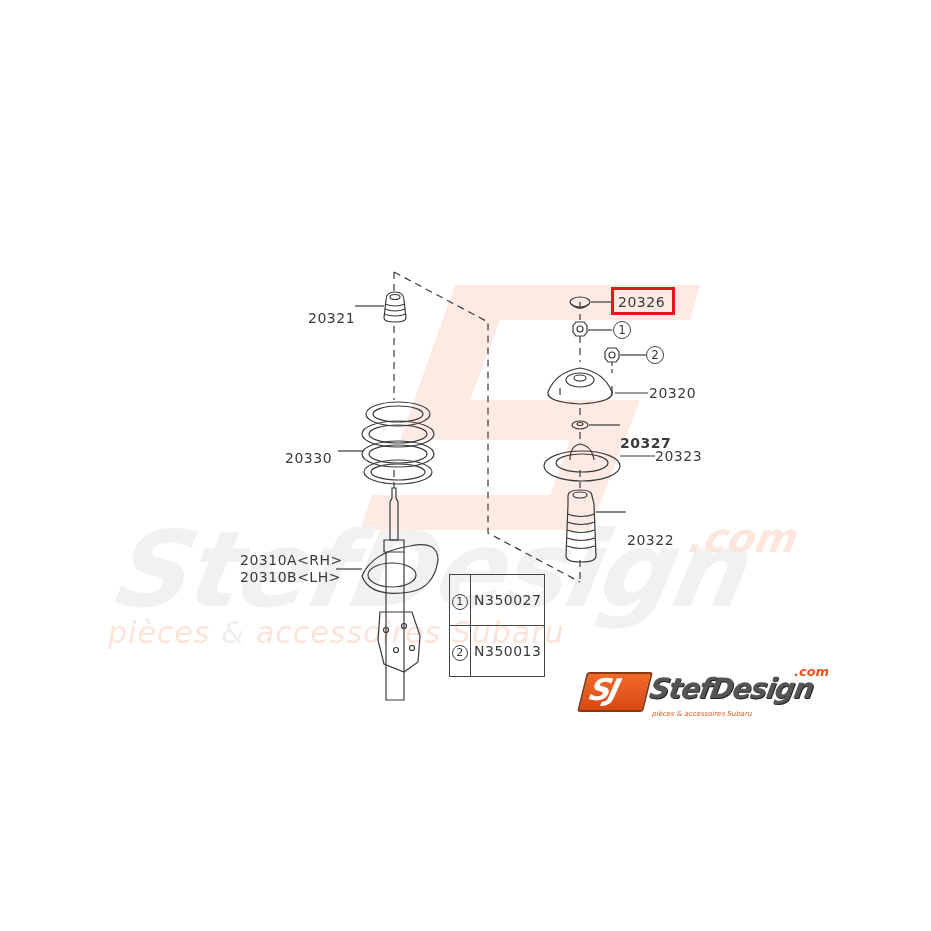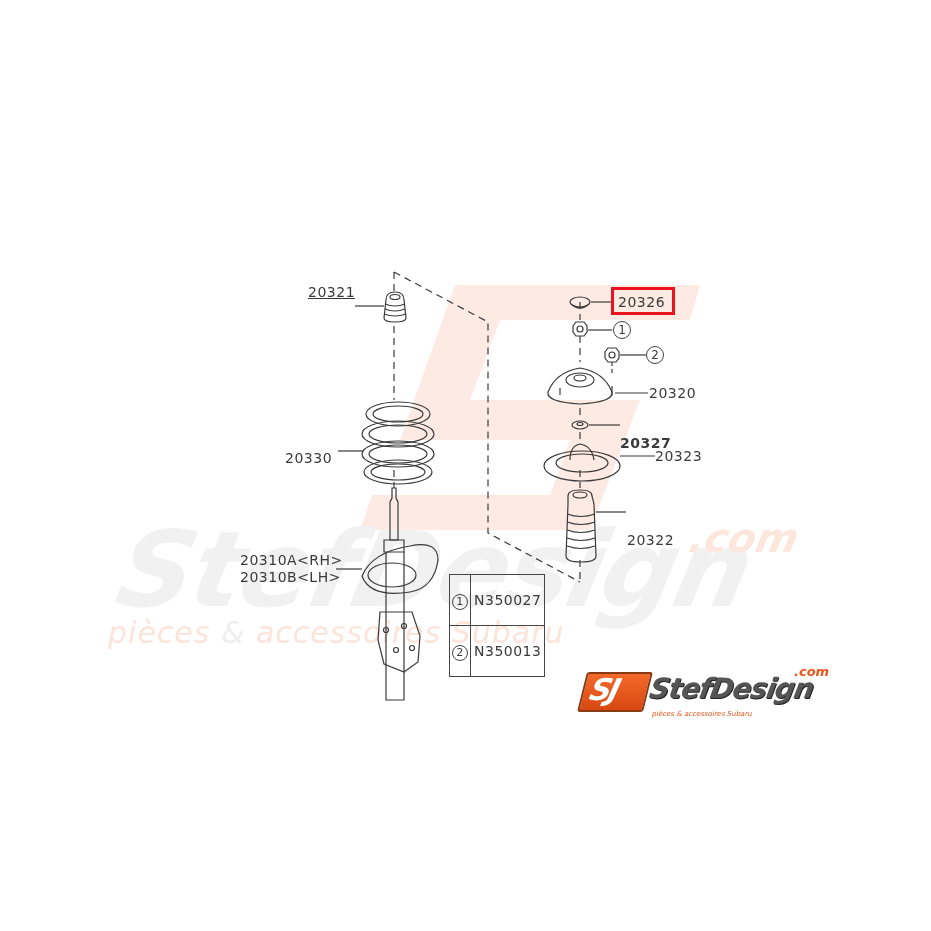--- a/index.html
+++ b/index.html
@@ -132,21 +132,21 @@
     </g>
 
     <g>
       <path d="M568 496 Q568 490 580 490 Q592 490 592 496 L594 504 L596 556 Q596 562 581 562 Q566 562 566 556 L568 504 Z"></path>
       <ellipse cx="580" cy="495" rx="7" ry="3"></ellipse>
       <path d="M567 514 Q581 519 595 514 M567 522 Q581 527 595 522 M567 530 Q581 535 595 530 M567 538 Q581 543 595 538 M567 546 Q581 551 595 546"></path>
       <line x1="596" y1="512" x2="626" y2="512"></line>
     </g>
   </svg>
 
-  <div class="lbl" style="left:308px; top:284px;text-decoration:underline;">20321</div>
+  <div class="lbl" style="left:308px; top:310px;">20321</div>
   <div class="lbl" style="left:285px; top:443px;margin-top:7px;">20330</div>
   <div class="lbl" style="left:240px; top:552px;text-align:center;">20310A&lt;RH&gt;</div>
   <div class="lbl" style="left:240px; top:569px;">20310B&lt;LH&gt;</div>
 
   <div class="lbl" style="left:618px; top:294px;">20326</div>
   <div class="hl-box"></div>
 
   <div class="circ-lbl" style="left:613px; top:321px;">1</div>
   <div class="circ-lbl" style="left:646px; top:346px;">2</div>
 

